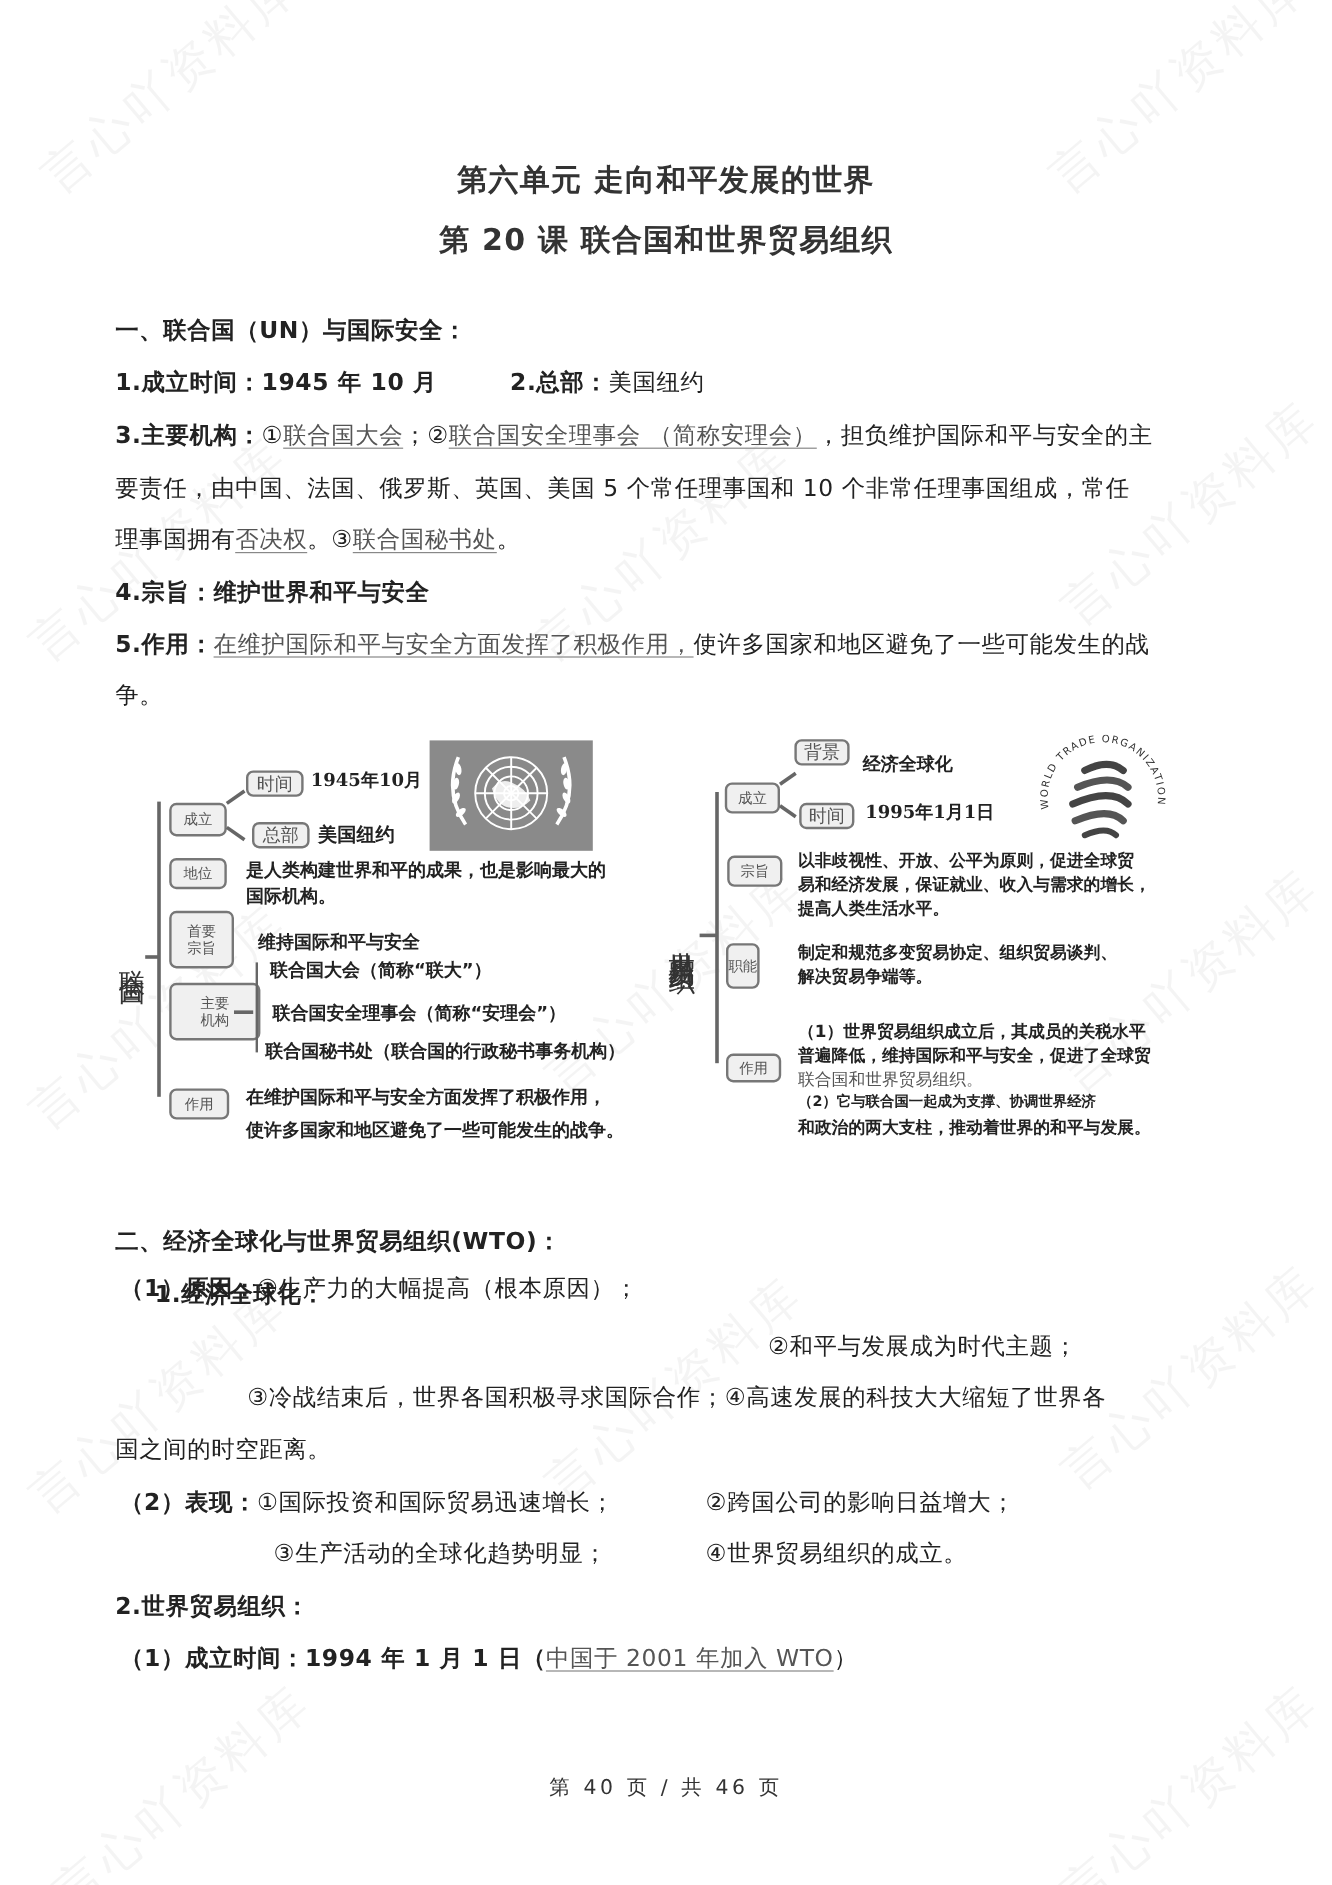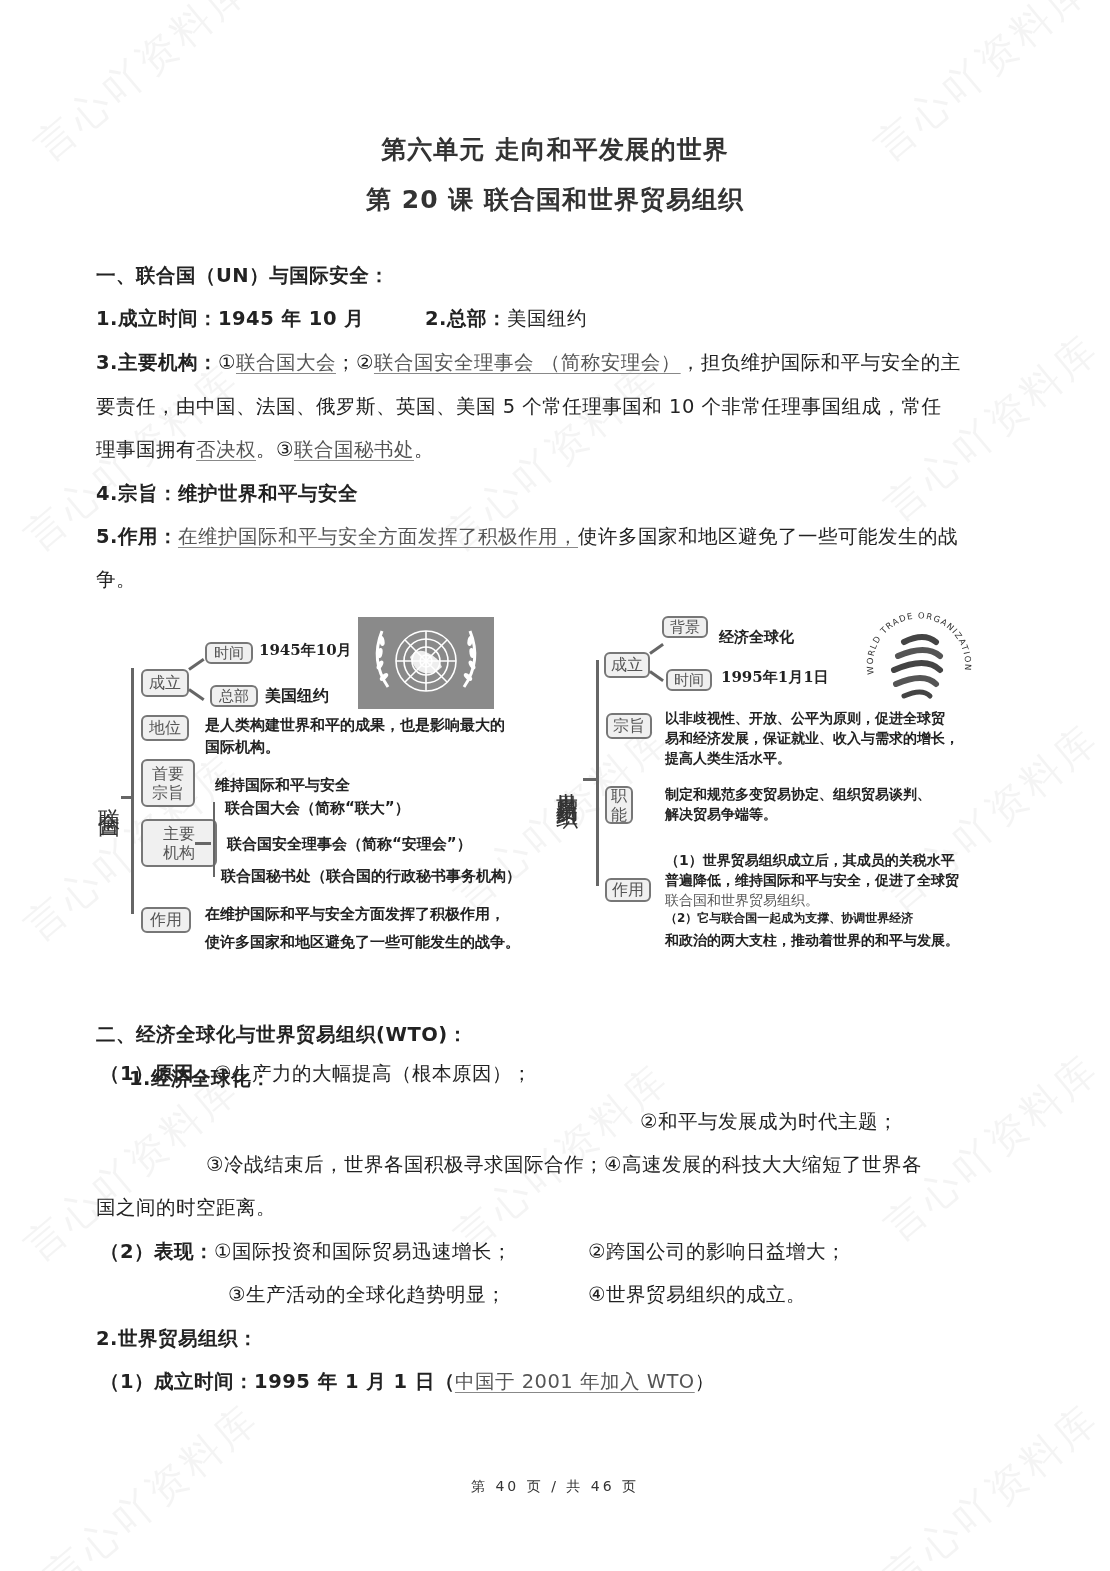--- a/index.html
+++ b/index.html
@@ -9,31 +9,31 @@
   .watermark { position: absolute; font-size: 40px; color: rgba(0,0,0,0.045); transform: rotate(-40deg); white-space: nowrap; pointer-events: none; letter-spacing: 4px; }
 
   .title { position: absolute; left: 0; width: 1110px; text-align: center; font-size: 25px; font-weight: bold; color: #333; letter-spacing: 1px; }
 
   .line { position: absolute; left: 96px; font-size: 19.5px; color: #222; white-space: nowrap; letter-spacing: 0.5px; }
   .b { font-weight: bold; }
   .ul { color: #555; text-decoration: underline; text-decoration-color: #888; text-underline-offset: 4px; }
 
   
   .diagram { position: absolute; left: 95px; top: 612px; width: 920px; height: 345px; }
-  .node { position: absolute; border: 2px solid #777; border-radius: 6px; background: #f0f0f0; color: #555; font-size: 16px; text-align: center; line-height: 1.2; display: flex; align-items: center; justify-content: center; }
+  .node { position: absolute; border: 2px solid #777; border-radius: 6px; background: #f0f0f0; color: #555; font-size: 12px; text-align: center; line-height: 1.2; display: flex; align-items: center; justify-content: center; }
   .dtext { position: absolute; font-size: 15px; font-weight: bold; color: #222; line-height: 1.45; white-space: nowrap; }
   .dtext.serif { font-family: "DejaVu Serif", "Liberation Serif", serif; }
   .vline { position: absolute; background: #666; width: 3px; }
   .hline { position: absolute; background: #666; height: 3px; }
   .vert-label { position: absolute; font-size: 22px; color: #333; line-height: 1.25; width: 28px; text-align: center; }
 
   .un-logo { position: absolute; left: 263px; top: 5px; width: 136px; height: 92px; background: #8a8a8a; }
   .wto-logo { position: absolute; left: 765px; top: 0; width: 118px; height: 96px; }
 
-  .footer { position: absolute; left: 0; width: 1110px; top: 1478px; text-align: center; font-size: 14px; color: #333; letter-spacing: 3px; }
+  .footer { position: absolute; left: 0; width: 1110px; top: 1478px; text-align: center; font-size: 17px; color: #333; letter-spacing: 3px; }
 </style>
 </head>
 <body>
 
 <div class="watermark" style="left:10px; top:40px;">言心吖资料库</div>
 <div class="watermark" style="left:850px; top:40px;">言心吖资料库</div>
 <div class="watermark" style="left:0px; top:430px;">言心吖资料库</div>
 <div class="watermark" style="left:420px; top:430px;">言心吖资料库</div>
 <div class="watermark" style="left:860px; top:400px;">言心吖资料库</div>
 <div class="watermark" style="left:0px; top:820px;">言心吖资料库</div>
@@ -202,16 +202,16 @@
 <div class="line" style="top:1238px; left:100px;">
   <span class="b">（2）表现：</span><span>①国际投资和国际贸易迅速增长；</span>
 </div>
 <div class="line" style="top:1238px; left:588px;">②跨国公司的影响日益增大；</div>
 <div class="line" style="top:1281px; left:228px;">③生产活动的全球化趋势明显；</div>
 <div class="line" style="top:1281px; left:588px;">④世界贸易组织的成立。</div>
 
 <div class="line b" style="top:1325px;">2.世界贸易组织：</div>
 
 <div class="line" style="top:1368px; left:100px;">
-  <span class="b">（1）成立时间：</span><span class="b">1995 年 1 月 1 日（</span><span class="ul">中国于 2001 年加入 WTO</span><span>）</span>
+  <span class="b">（1）成立时间：</span><span class="b">1994 年 1 月 1 日（</span><span class="ul">中国于 2001 年加入 WTO</span><span>）</span>
 </div>
 
 <div class="footer">第 40 页 / 共 46 页</div>
 
 </body></html>

